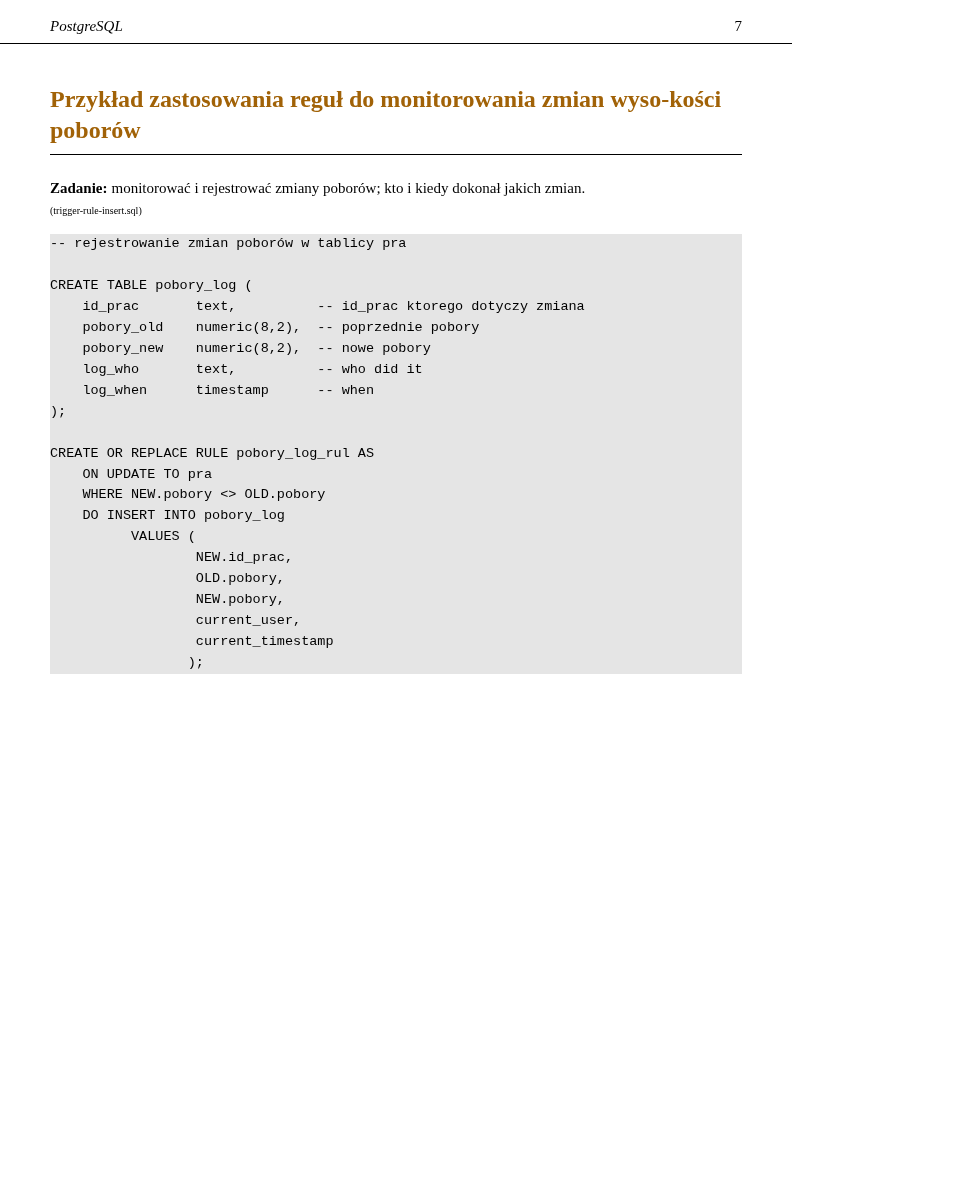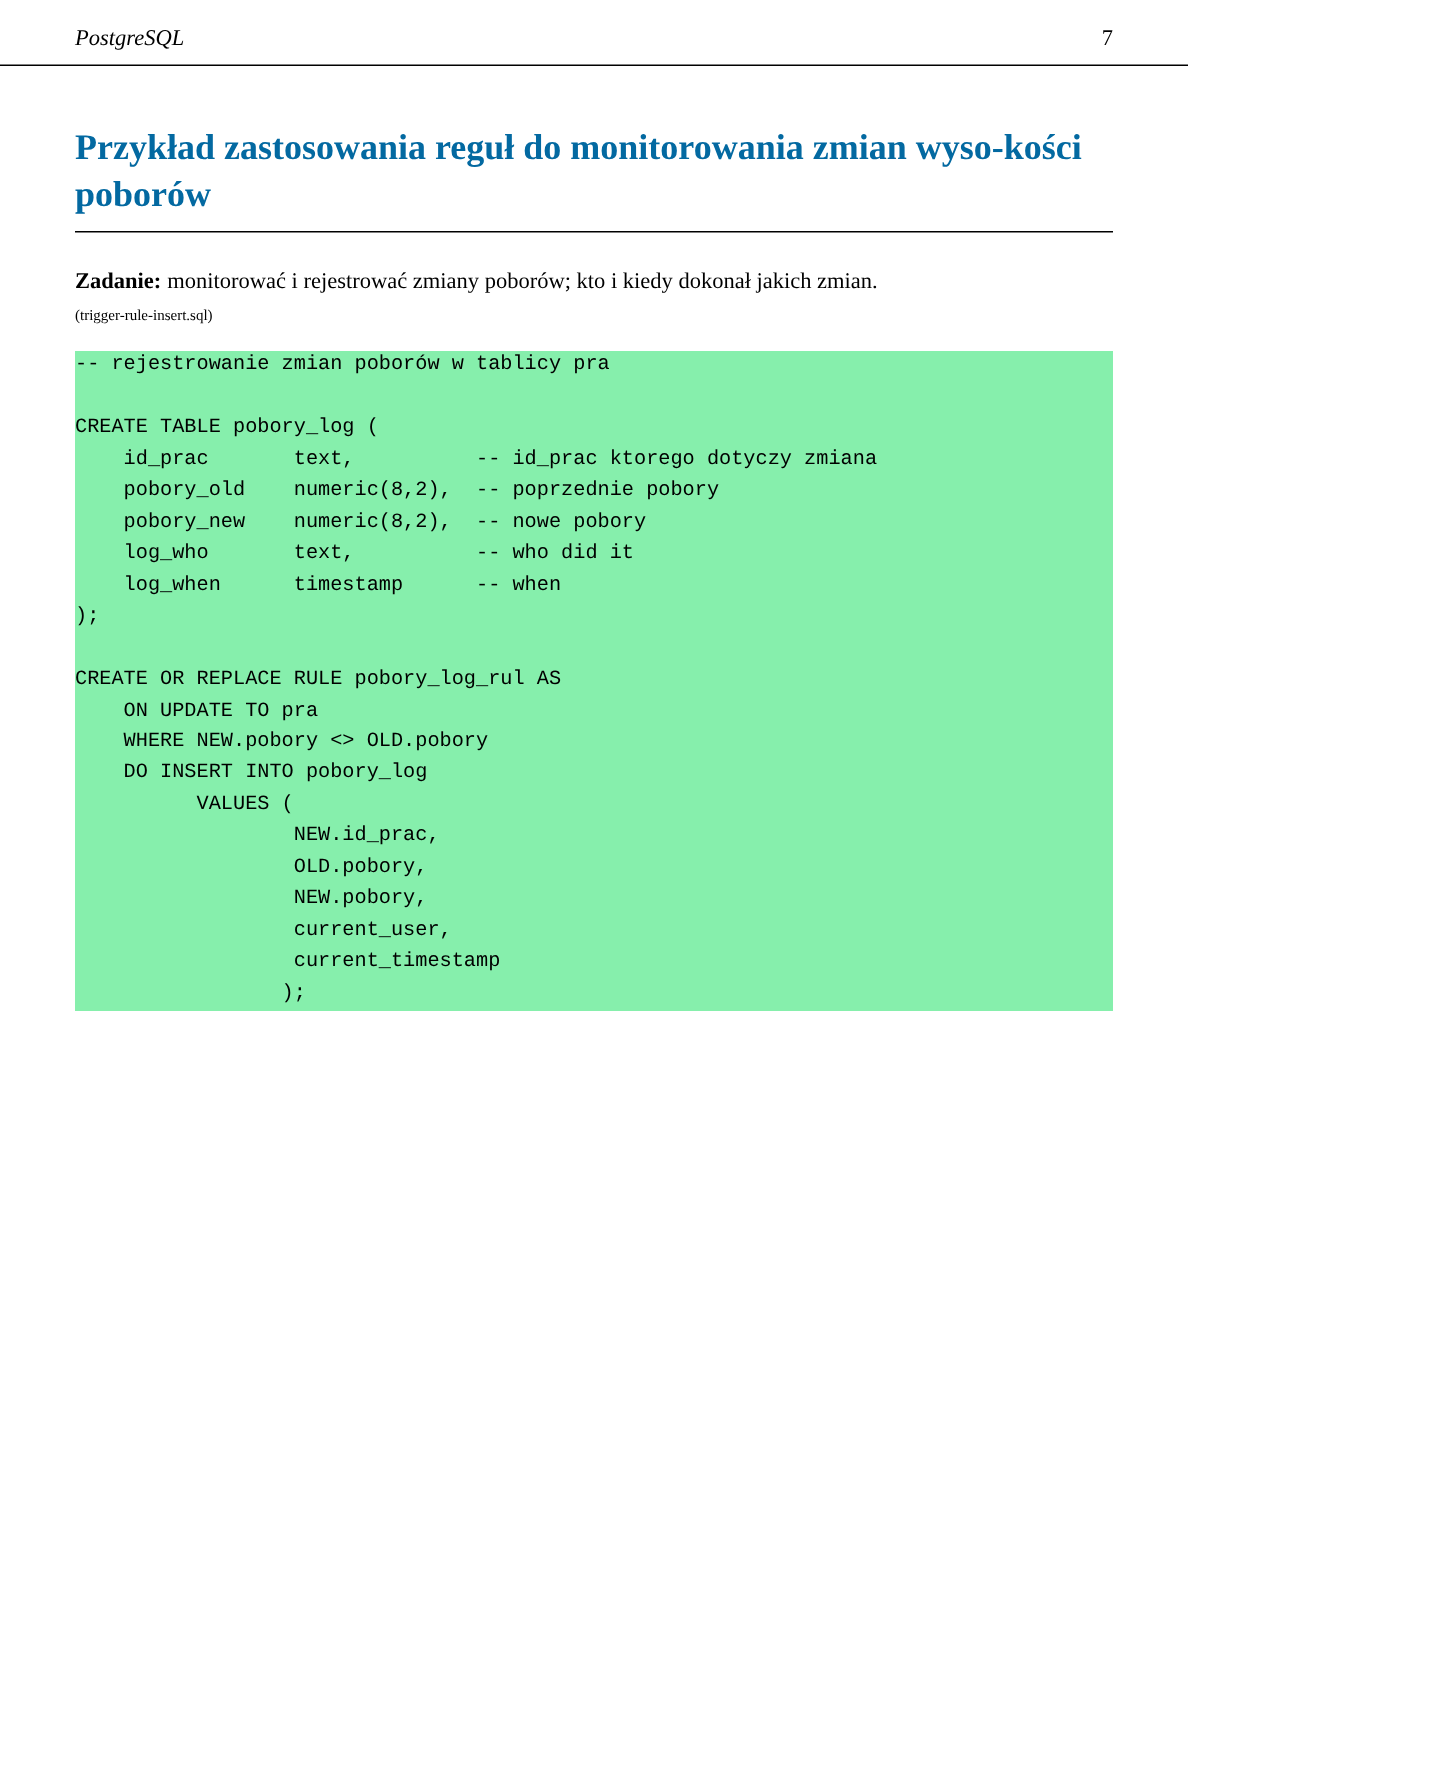--- a/index.html
+++ b/index.html
@@ -49,21 +49,21 @@
     
     .main-content {
       padding: 40px 50px 40px 50px;
     }
 
     
     .section-heading {
       font-family: Georgia, serif;
       font-size: 24px;
       font-weight: bold;
-      color: #0369a1;
+      color: #a16207;
       line-height: 1.3;
       margin-bottom: 6px;
     }
 
     .heading-divider {
       border: none;
       border-top: 1px solid #000;
       margin: 8px 0 22px 0;
     }
 
@@ -93,21 +93,21 @@
       font-size: 10px;
       color: #000;
       margin-bottom: 18px;
     }
 
     
     .code-block {
       font-family: 'Courier New', Courier, monospace;
       font-size: 13.5px;
       color: #000;
-      background: #86efac;
+      background: #e5e5e5;
       line-height: 1.55;
       white-space: pre;
       margin-bottom: 0;
     }
 
     
     .bottom-footer {
       position: absolute;
       bottom: 0;
       left: 0;

